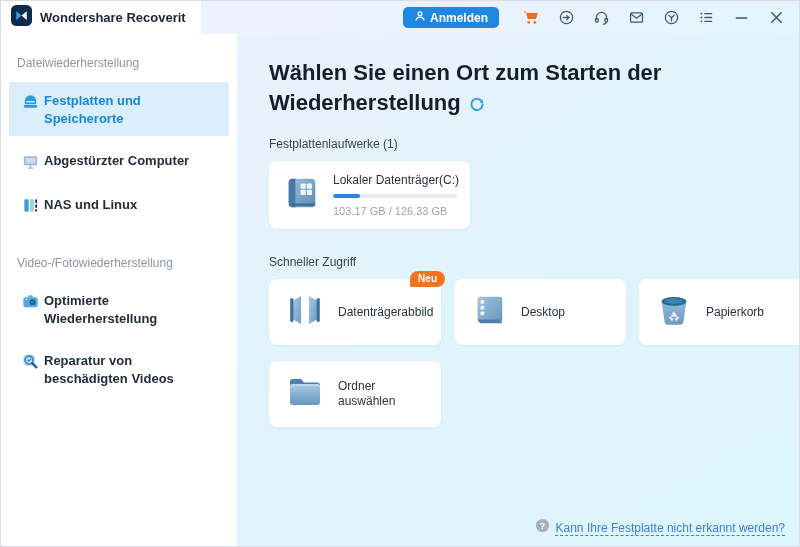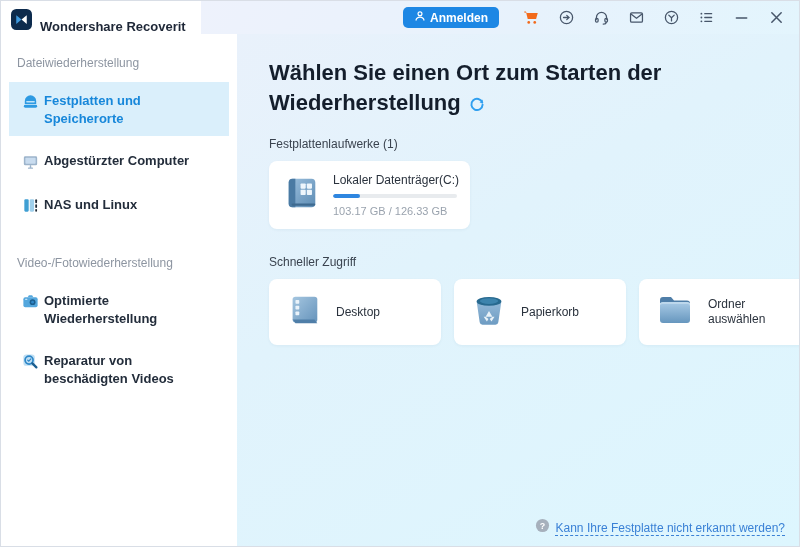--- a/index.html
+++ b/index.html
@@ -6,21 +6,21 @@
   html, body { width: 800px; height: 547px; font-family: "Liberation Sans", sans-serif; }
   .window {
     width: 800px; height: 547px;
     display: flex; flex-direction: column;
     border: 1px solid #d9dee6;
     background: #fff; overflow: hidden;
   }
   
   .titlebar { height: 33px; display: flex; flex-shrink: 0; }
   .titlebar-left {
-    width: 200px; background: #ffffff; display: flex; align-items: flex-end;
+    width: 200px; background: #ffffff; display: flex; align-items: center;
     gap: 8px; padding-left: 10px; flex-shrink: 0;
   }
   .app-title { font-size: 13px; font-weight: 700; color: #1d2636; }
   .titlebar-right {
     flex: 1; display: flex; align-items: center; justify-content: flex-end;
     gap: 17px; padding-right: 14px;
     background: linear-gradient(120deg, #eef2fc 0%, #e7f2fc 55%, #e3f5fd 100%);
   }
   .signin-btn {
     display: flex; align-items: center; gap: 4px;
@@ -274,20 +274,38 @@
           </div>
           <div class="drive-size">103.17 GB / 126.33 GB</div>
         </div>
       </div>
 
 
       <div class="group-label">Schneller Zugriff</div>
 
       <div class="qa-grid">
 
+        <div class="qa-card">
+          <span class="qa-badge">Neu</span>
+          <span>
+            <svg width="40" height="40" viewBox="0 0 40 40">
+              <defs>
+                <linearGradient id="gimg" x1="0" y1="0" x2="1" y2="1">
+                  <stop offset="0" stop-color="#a9c8e2"></stop>
+                    <stop offset="1" stop-color="#6e9cc3"></stop>
+                </linearGradient>
+              </defs>
+              <polygon points="16,6 16,34 8,29.5 8,10.5" fill="url(#gimg)"></polygon>
+              <rect x="5.2" y="8" width="3.2" height="24" rx="1.6" fill="#3f6f9c"></rect>
+              <polygon points="24,6 24,34 32,29.5 32,10.5" fill="url(#gimg)"></polygon>
+              <rect x="31.6" y="8" width="3.2" height="24" rx="1.6" fill="#3f6f9c"></rect>
+            </svg>
+          </span>
+          <span class="qa-label">Datenträgerabbild</span>
+        </div>
 
         <div class="qa-card">
           <span>
             <svg width="38" height="38" viewBox="0 0 40 40">
               <defs>
                 <linearGradient id="gdesk" x1="0" y1="0" x2="1" y2="1">
                   <stop offset="0" stop-color="#a5c6e0"></stop>
                     <stop offset="1" stop-color="#6593bb"></stop>
                 </linearGradient>
               </defs>

